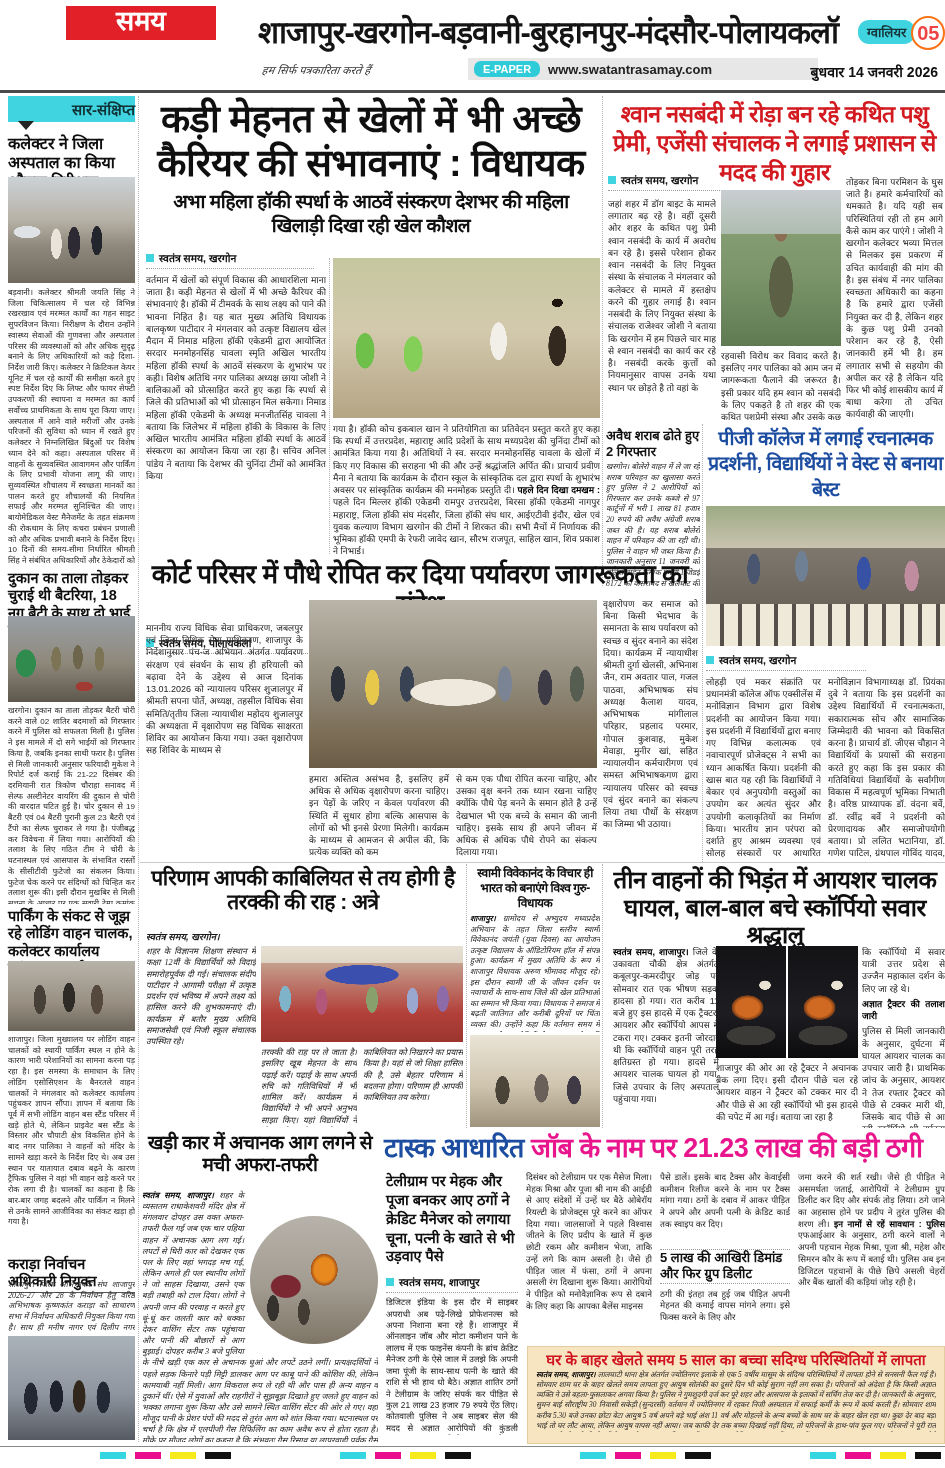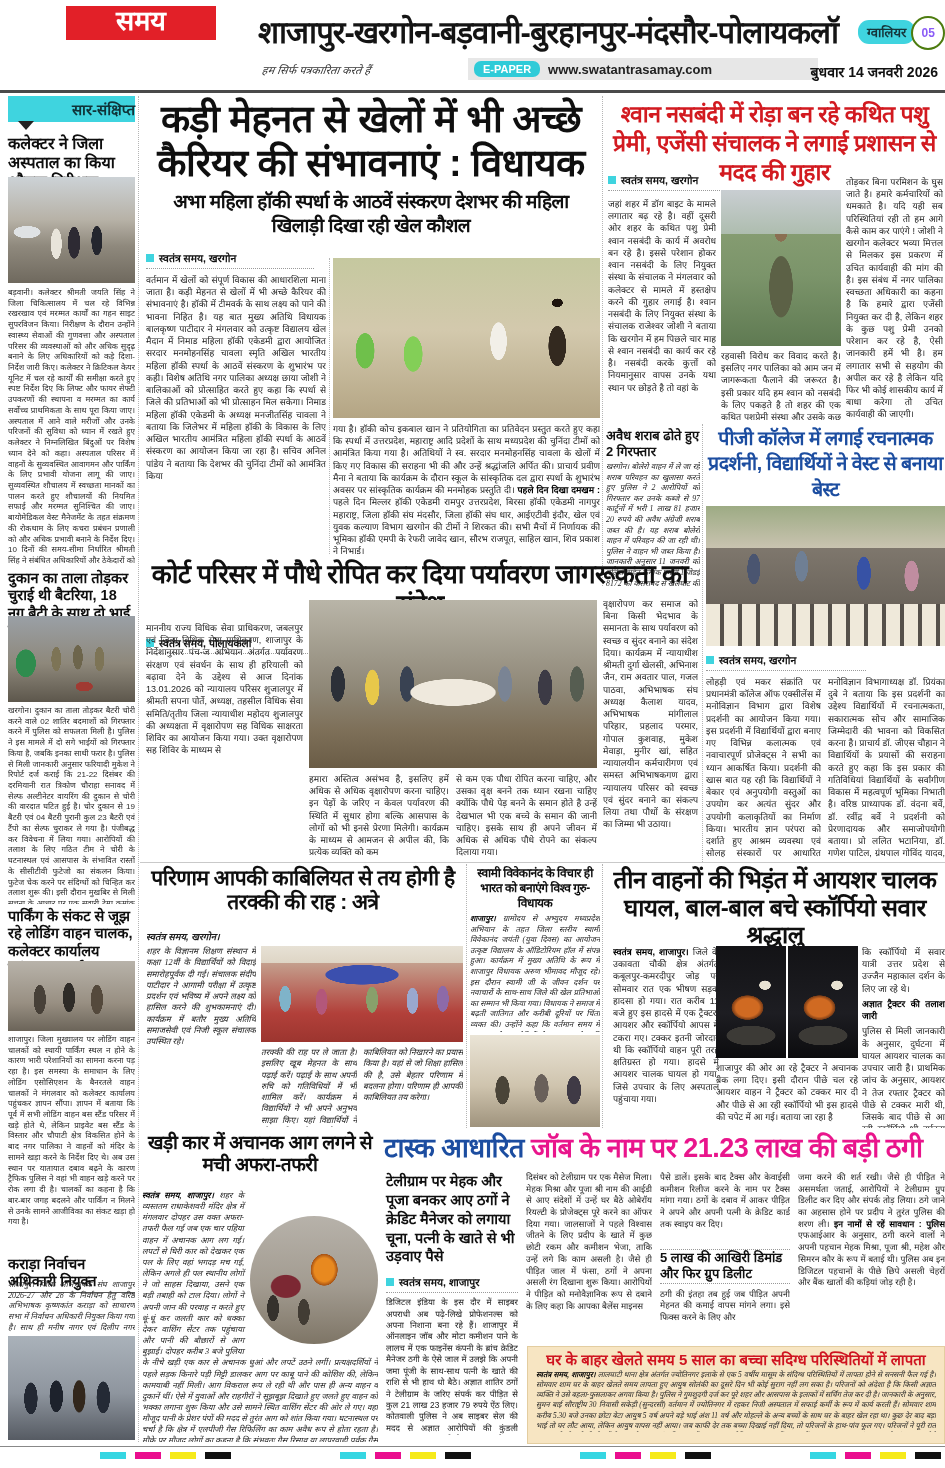--- a/index.html
+++ b/index.html
@@ -6,21 +6,21 @@
   #page{position:relative;width:945px;height:1468px;background:#fff;margin:0 auto;
         font-family:"Liberation Sans","DejaVu Sans",sans-serif;color:#1c1c1c;overflow:hidden;}
   .abs{position:absolute;}
   
   #header{position:absolute;left:0;top:0;width:945px;height:90px;border-bottom:3px solid #4a4a4a;background:#fff;}
   .logo-top{font-weight:800;font-size:44px;line-height:1;color:#111;letter-spacing:-1px;text-align:center;}
   .logo-red{background:#e22028;color:#fff;font-weight:800;font-size:27px;text-align:center;width:150px;margin:2px auto 0;padding:1px 0 3px;line-height:1.1;}
   .region{font-weight:800;font-size:31px;letter-spacing:-1px;color:#141414;white-space:nowrap;}
   .ed-pill{background:#3fd4df;color:#15353a;font-weight:800;font-size:13px;padding:3px 9px;border-radius:11px;display:inline-block;}
   .ed-circle{display:inline-flex;align-items:center;justify-content:center;width:30px;height:30px;border-radius:50%;
-             border:2px solid #4d7c0f;background:#fff;font-weight:800;font-size:12px;color:#8b5cf6;margin-left:-4px;vertical-align:middle;}
+             border:2px solid #f97316;background:#fff;font-weight:800;font-size:20px;color:#ef4444;margin-left:-4px;vertical-align:middle;}
   .tagline{font-style:italic;font-size:11px;color:#333;transform:skewX(-8deg);}
   .strip{background:#e7e7e7;height:22px;display:flex;align-items:center;gap:8px;padding:0 6px;}
   .epaper{background:#2fcbd8;color:#fff;font-weight:800;font-size:11px;padding:2px 9px;border-radius:7px;}
   .url{font-weight:700;font-size:13px;color:#222;}
   .dateline-top{font-weight:800;font-size:14px;color:#111;text-align:right;}
   
   .byline{display:flex;align-items:center;gap:5px;border-bottom:1px dotted #9a9a9a;padding:1px 0 3px;}
   .byline .sq{width:8px;height:8px;background:#3fd4df;flex:0 0 auto;}
   .byline b{font-size:10.5px;color:#111;white-space:nowrap;}
   .body{font-size:9px;line-height:1.36;text-align:justify;color:#222;overflow:hidden;}

